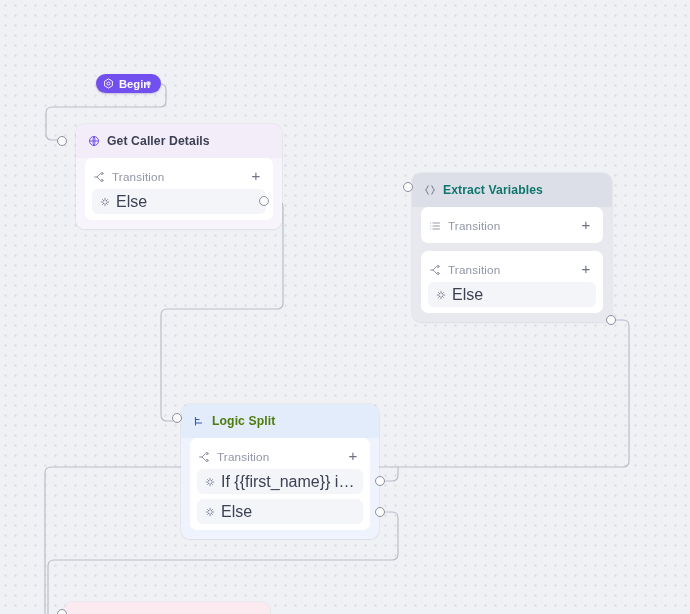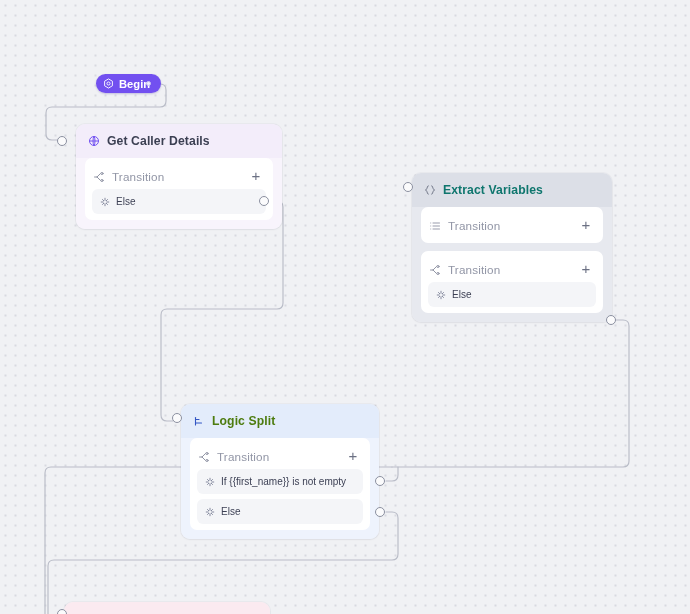--- a/index.html
+++ b/index.html
@@ -57,21 +57,21 @@
     cursor: pointer;
     font-weight: 300;
   }
   .row {
     margin: 0 7px 5px 7px;
     background: #f4f5f8;
     border-radius: 6px;
     height: 25px;
     display: flex; align-items: center; gap: 6px;
     padding: 0 8px;
-    font-size: 10px;
+    font-size: 16px;
     color: #3d4155;
     justify-content: center;
   }
   .row:last-child { margin-bottom: 1px; }
   .row .rlabel { flex: 1; white-space: nowrap; overflow: hidden; text-overflow: ellipsis; }
   .row .acts { display: flex; align-items: center; gap: 8px; }
   .row .acts svg { display: block; cursor: pointer; }
 
   
   #begin-node {

